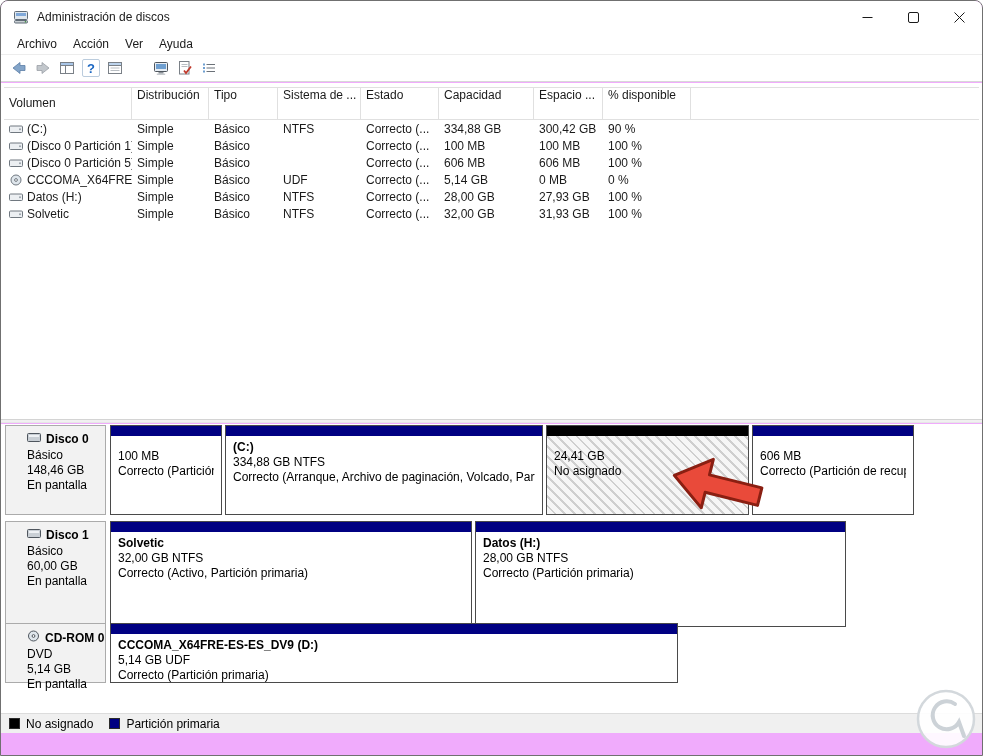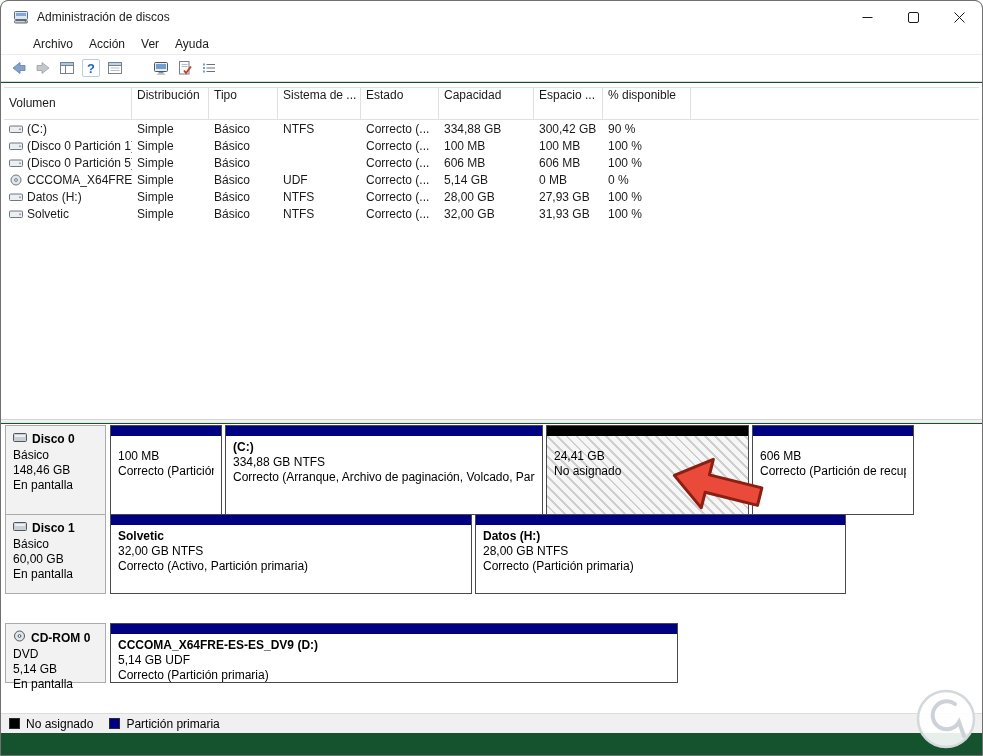--- a/index.html
+++ b/index.html
@@ -1,27 +1,27 @@
 <!DOCTYPE html>
 <html><head>
 <meta charset="utf-8">
 <style>
   * { margin:0; padding:0; box-sizing:border-box; }
   html,body { width:983px; height:756px; background:#ffffff; font-family:"Liberation Sans", sans-serif; }
-  .window { position:relative; width:983px; height:756px; background:#14532d; border:1px solid #707070; border-radius:8px 8px 0 0; overflow:hidden; }
+  .window { position:relative; width:983px; height:756px; background:#f0abfc; border:1px solid #707070; border-radius:8px 8px 0 0; overflow:hidden; }
 
   
   .titlebar { position:absolute; top:0; left:0; right:0; height:32px; display:flex; align-items:center; background:#fff; }
   .app-icon { margin-left:12px; display:flex; }
   .title-text { font-size:12px; color:#1a1a1a; margin-left:8px; }
   .win-controls { margin-left:auto; display:flex; height:100%; }
   .win-btn { width:46px; height:100%; display:flex; align-items:center; justify-content:center; cursor:default; }
 
   
-  .menubar { position:absolute; top:32px; left:0; right:0; height:21px; display:flex; align-items:center; padding-left:24px; background:#fff; }
+  .menubar { position:absolute; top:32px; left:0; right:0; height:21px; display:flex; align-items:center; padding-left:8px; background:#fff; }
   .menu-item { font-size:12px; color:#1a1a1a; padding:2px 8px; }
 
   
   .toolbar { position:absolute; top:53px; left:0; right:0; height:28px; border-top:1px solid #ededed; border-bottom:1px solid #d8d8d8; display:flex; align-items:center; padding-left:6px; background:#fff; }
   .tb-btn { width:24px; height:22px; display:flex; align-items:center; justify-content:center; border-radius:2px; }
   .tb-gap { margin-left:22px; }
   .help-q { color:#1a66c2; font-weight:bold; font-size:13px; border:1px solid #bcd; width:18px; height:18px; display:flex; align-items:center; justify-content:center; border-radius:2px; }
 
   
   .volume-pane { position:absolute; top:82px; left:0; right:0; height:336px; background:#fff; }
@@ -41,23 +41,23 @@
   .cfill { flex:1; border-right:none; }
   .vol-ico { display:flex; flex:none; }
 
   
   .splitter { position:absolute; top:418px; left:0; right:0; height:4px; background:#f0f0f0; border-top:1px solid #d4d4d4; border-bottom:1px solid #e6e6e6; }
 
   
   .graphic-pane { position:absolute; top:423px; left:0; right:0; height:289px; background:#fff; }
   .disk-row { position:absolute; left:4px; right:4px; }
   .row-0 { top:1px;  height:90px; }
-  .row-1 { top:90px; height:80px; }
+  .row-1 { top:97px; height:106px; }
   .row-2 { top:199px; height:60px; }
-  .disk-label { position:absolute; left:0; top:0; bottom:0; width:101px; background:#f2f2f2; border:1px solid #ababab; padding:6px 7px; }
+  .disk-label { position:absolute; left:0; top:0; bottom:0; width:101px; background:#f2f2f2; border:1px solid #ababab; padding:6px 21px; }
   .dname { font-weight:700; font-size:12px; display:flex; align-items:center; gap:5px; margin-bottom:2px; white-space:nowrap; }
   .dline { font-size:12px; line-height:15px; white-space:nowrap; }
   .partitions { position:absolute; left:105px; top:0; bottom:0; display:flex; gap:3px; }
   .partition { border:1px solid #4a4a4a; background:#fff; display:flex; flex-direction:column; flex:none; }
   .pbar { height:10px; background:#000082; flex:none; }
   .partition.unallocated .pbar { background:#000000; }
   .pbody { flex:1; padding:4px 7px; overflow:hidden; }
   .pbody.two-line { padding-top:13px; }
   .partition.unallocated .pbody { background:repeating-linear-gradient(45deg,#f6f6f6 0 5px,#cfcfcf 5px 7px); }
   .plabel { font-weight:700; font-size:12px; line-height:15px; white-space:nowrap; overflow:hidden; }

